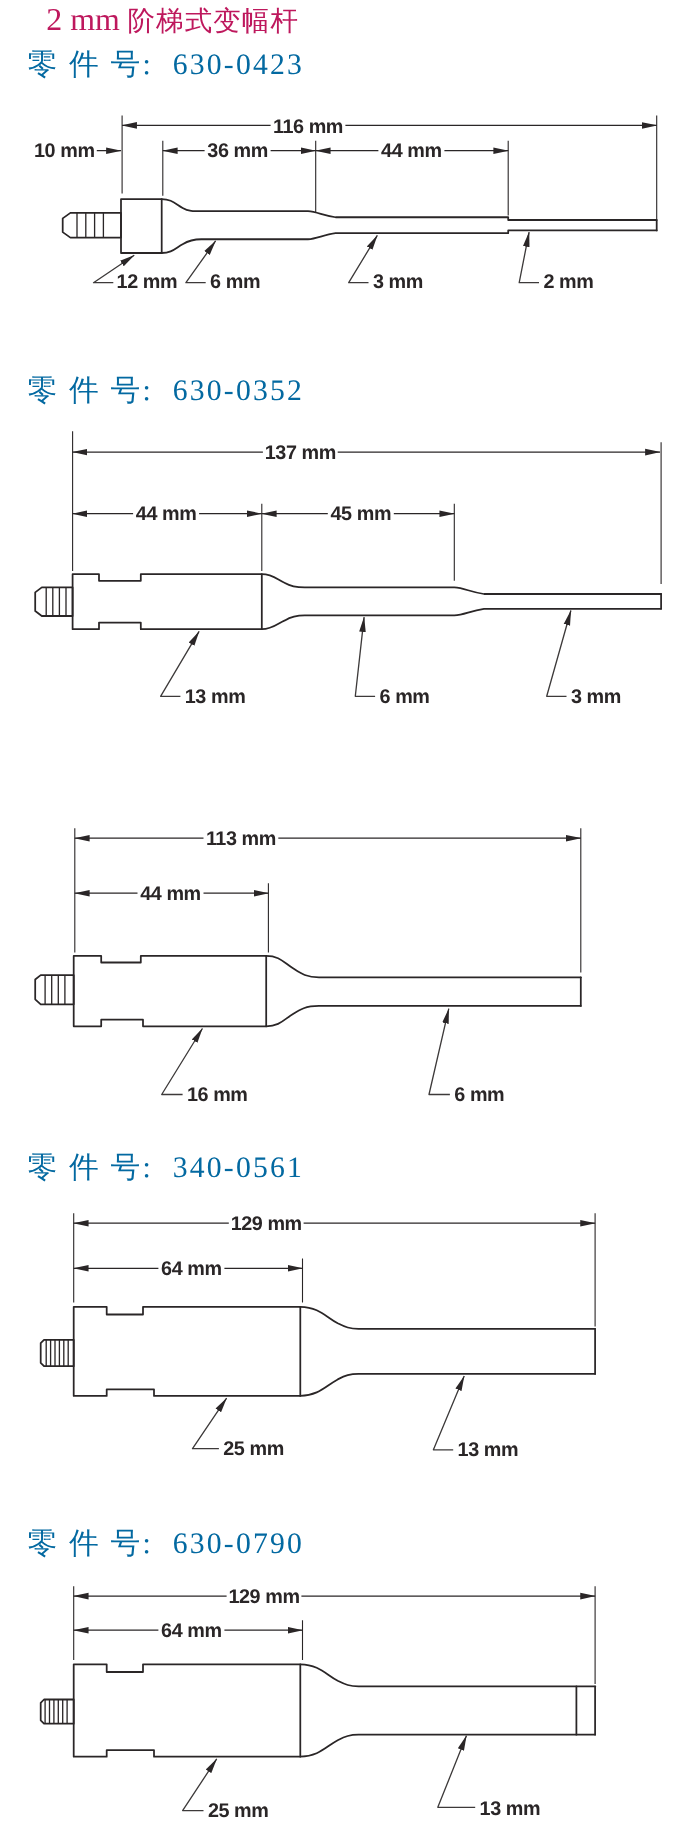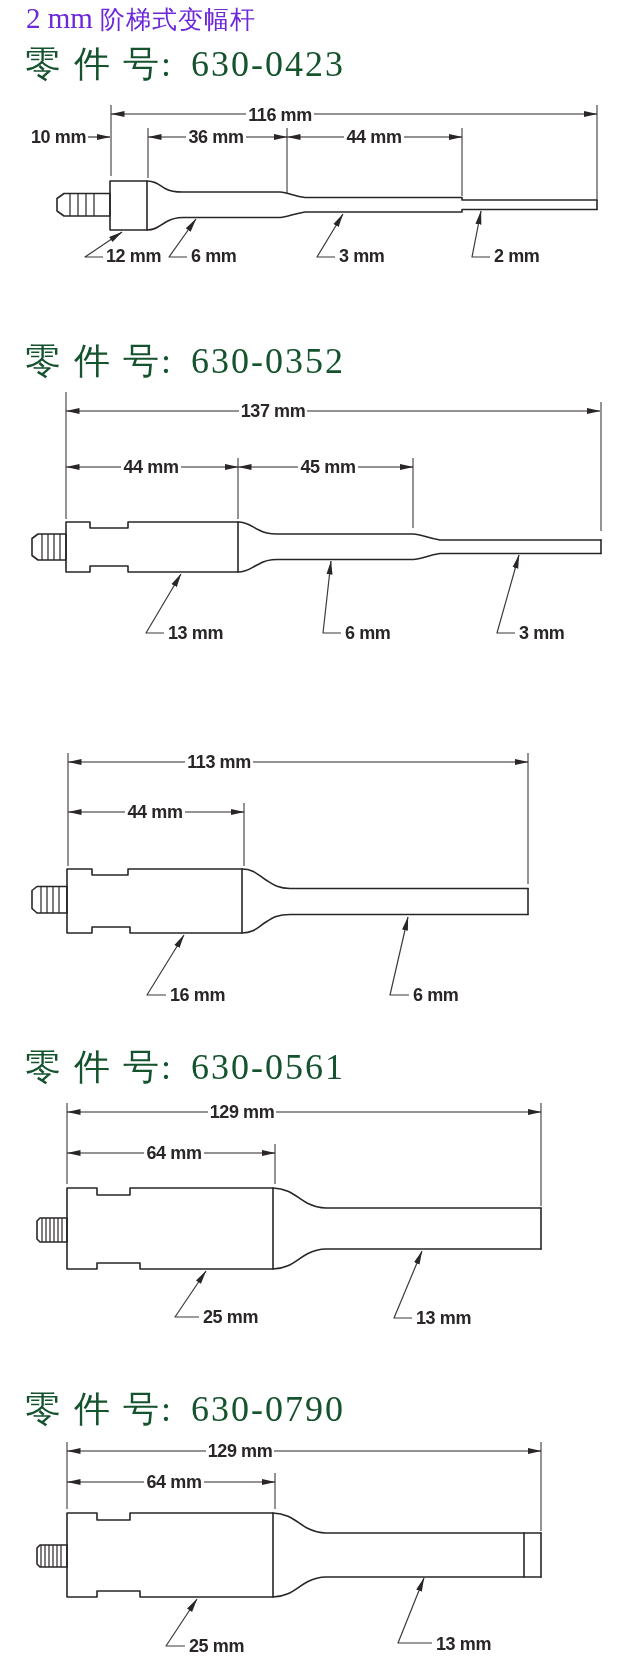--- a/index.html
+++ b/index.html
@@ -1,24 +1,24 @@
 <!DOCTYPE html>
 <html><head>
 <meta charset="utf-8">
 <style>
   html,body { margin:0; padding:0; background:#ffffff; }
   .page {
     position:relative; width:621px; height:1679px; background:#ffffff;
     font-family:"Liberation Sans", sans-serif; overflow:hidden;
   }
-  .sec-title { position:absolute; left:26px; white-space:nowrap; color:#6d28d9; }
+  .sec-title { position:absolute; left:42px; white-space:nowrap; color:#be185d; }
   .sec-title .latin { font-family:"Liberation Serif", serif; font-size:29px; }
   .sec-title .cjk  { font-family:"Liberation Serif", serif; font-size:25px; margin-left:7px; letter-spacing:1px; }
-  .sec-part { position:absolute; left:25px; white-space:nowrap; color:#14532d;
-              font-family:"Liberation Serif", serif; font-size:36px; }
+  .sec-part { position:absolute; left:25px; white-space:nowrap; color:#0369a1;
+              font-family:"Liberation Serif", serif; font-size:27px; }
   .sec-part .lbl { letter-spacing:2px; }
   .sec-part .pn  { margin-left:18px; letter-spacing:2px; }
   svg.diagram { position:absolute; left:0; }
   svg.diagram text {
     font-family:"Liberation Sans", sans-serif; font-weight:bold; font-size:18px;
     fill:#2a2627; letter-spacing:-0.4px;
   }
   .outline { fill:none; stroke:#2a2627; stroke-width:1.6; stroke-linejoin:round; stroke-linecap:round; }
   .thread  { fill:none; stroke:#2a2627; stroke-width:1.2; }
   .dimline { fill:none; stroke:#2a2627; stroke-width:1.1; }
@@ -212,21 +212,21 @@
 
     <g>
       <path class="leader" d="M166,995 L147,995 L184,935" marker-end="url(#arr3)"></path>
       <text x="170" y="1001">16 mm</text>
       <path class="leader" d="M409,995 L390,995 L408,917" marker-end="url(#arr3)"></path>
       <text x="413" y="1001">6 mm</text>
     </g>
   </svg>
 
   <div class="sec-part" style="top:1043px;">
-    <span class="lbl">零 件 号:</span><span class="pn">630-0561</span>
+    <span class="lbl">零 件 号:</span><span class="pn">340-0561</span>
   </div>
 
   <svg class="diagram" style="top:1095px;" width="621" height="240" viewBox="0 1095 621 240">
     <defs>
       <marker id="arr4" markerWidth="14" markerHeight="8" refX="13.5" refY="4" orient="auto" markerUnits="userSpaceOnUse">
         <path d="M14,4 L0,1 L0,7 Z" fill="#2a2627"></path>
       </marker>
     </defs>
 
     <g>

